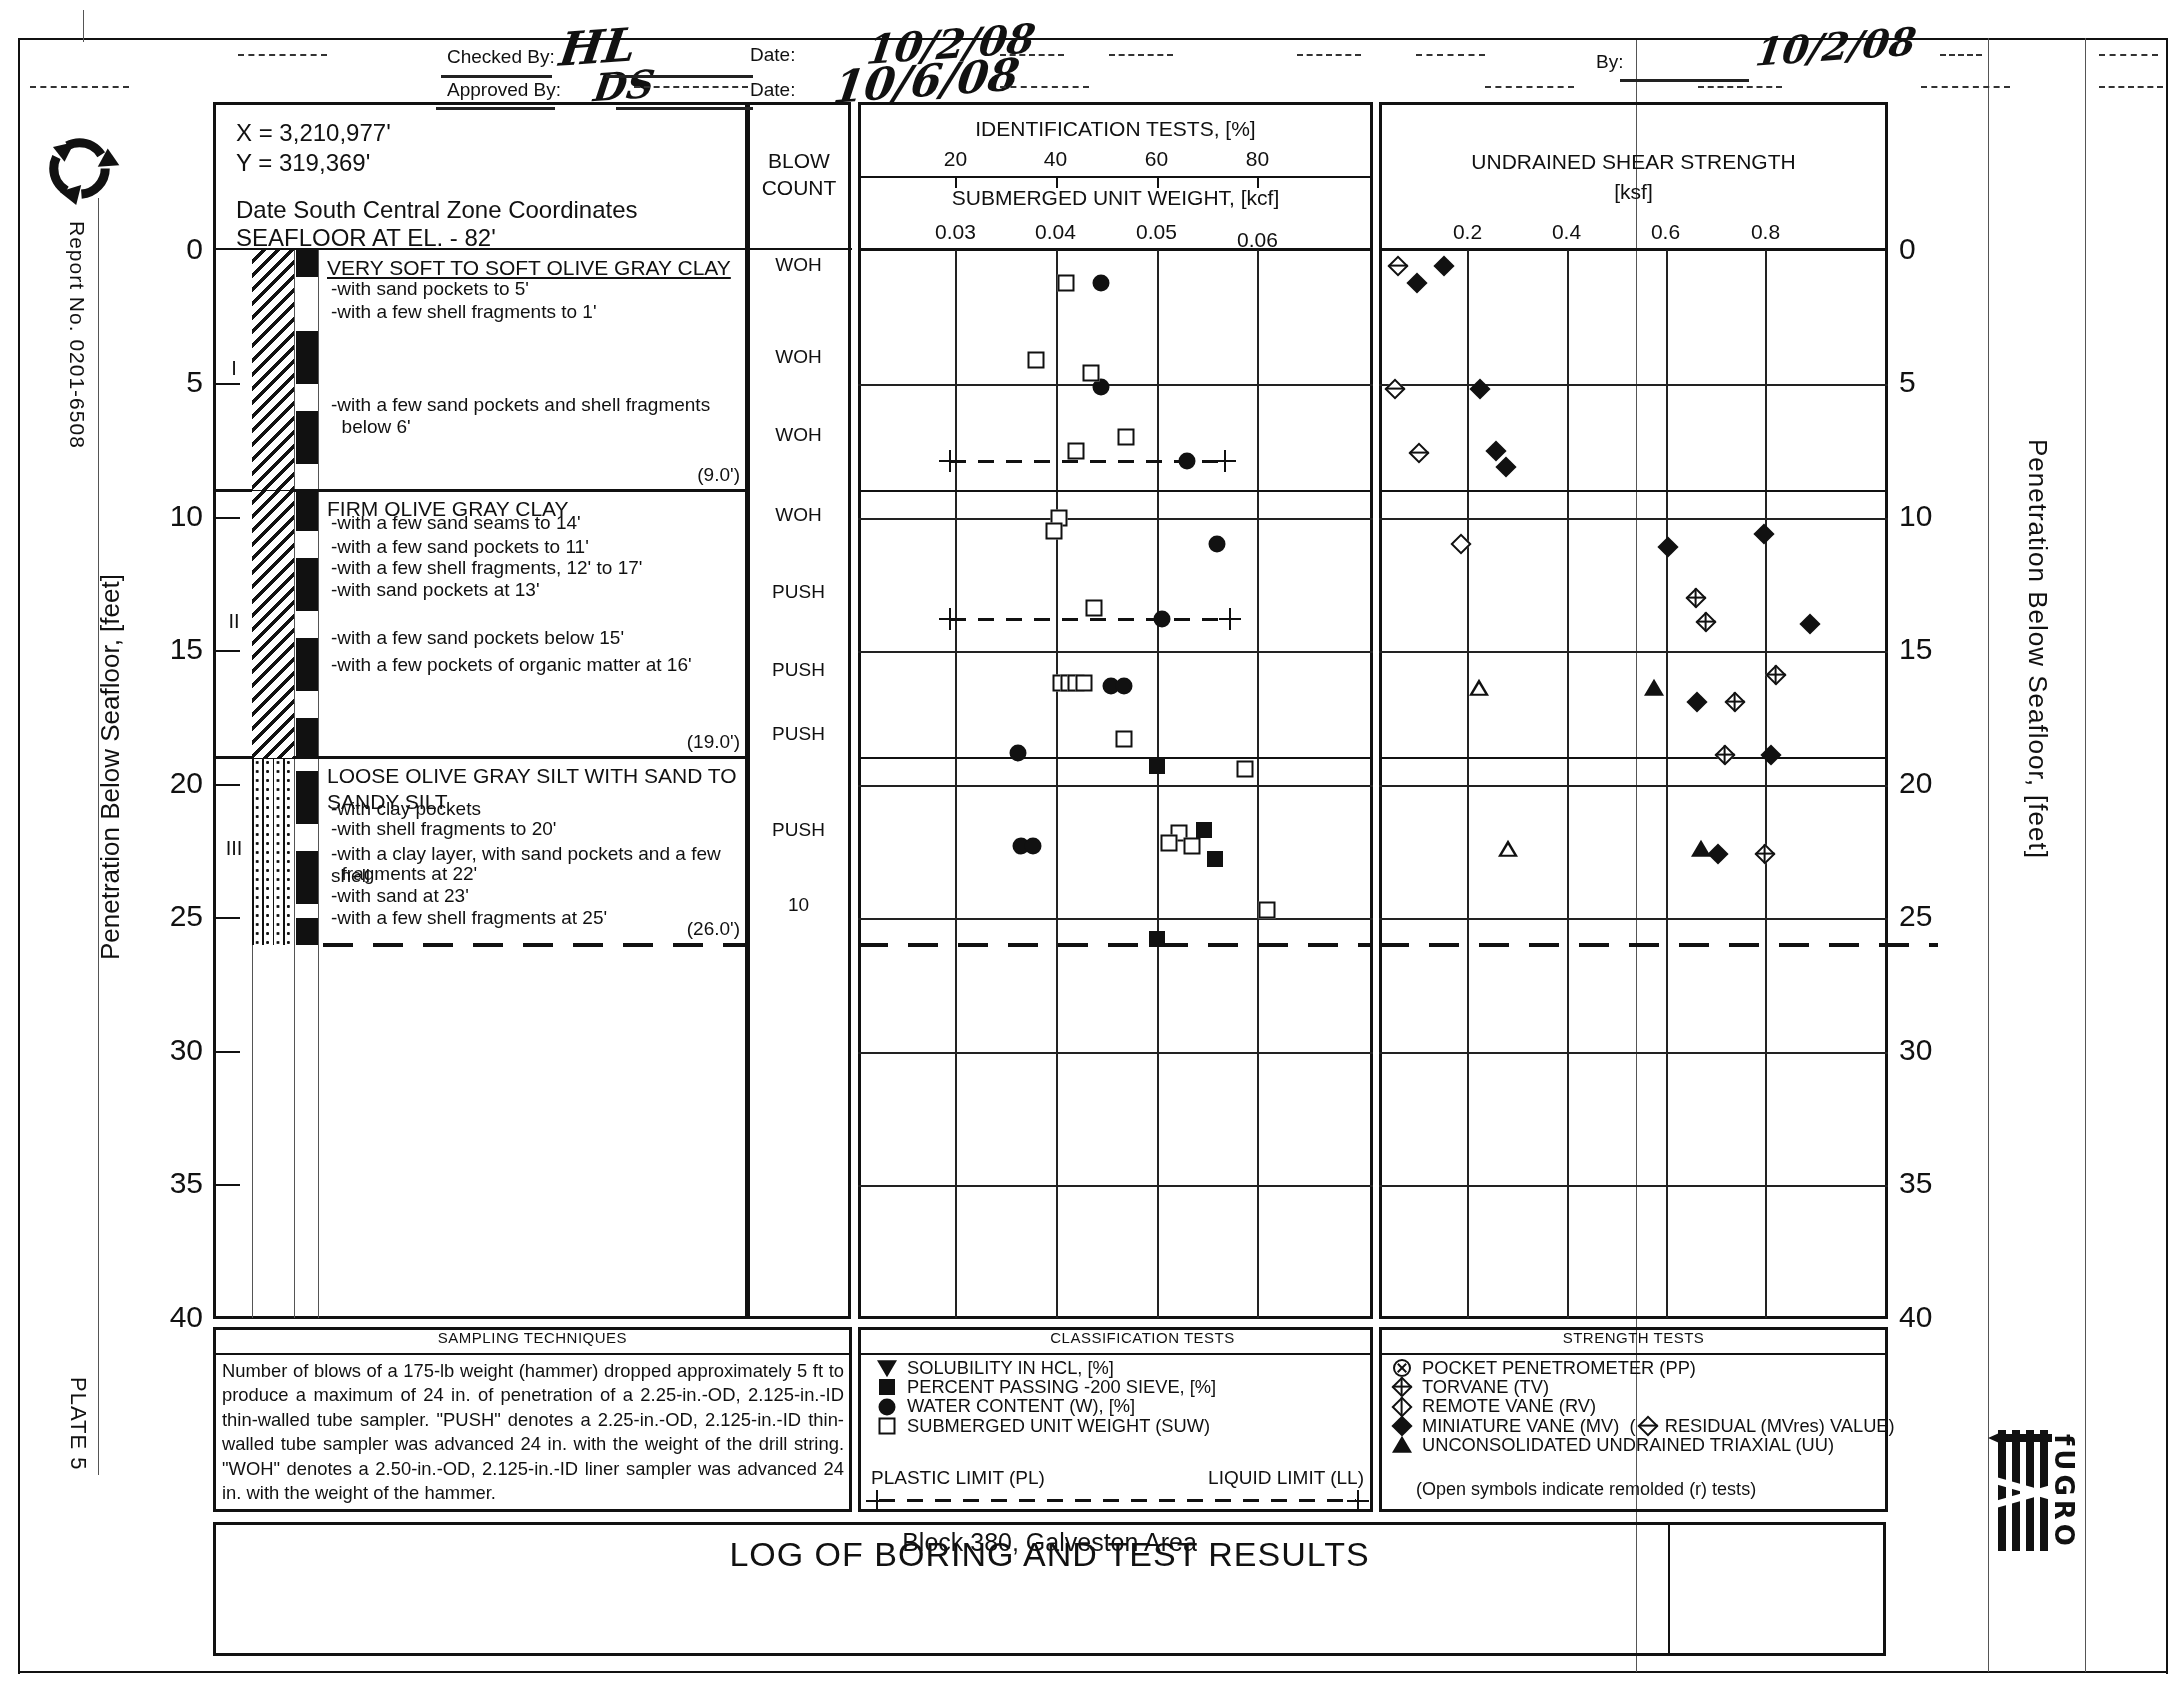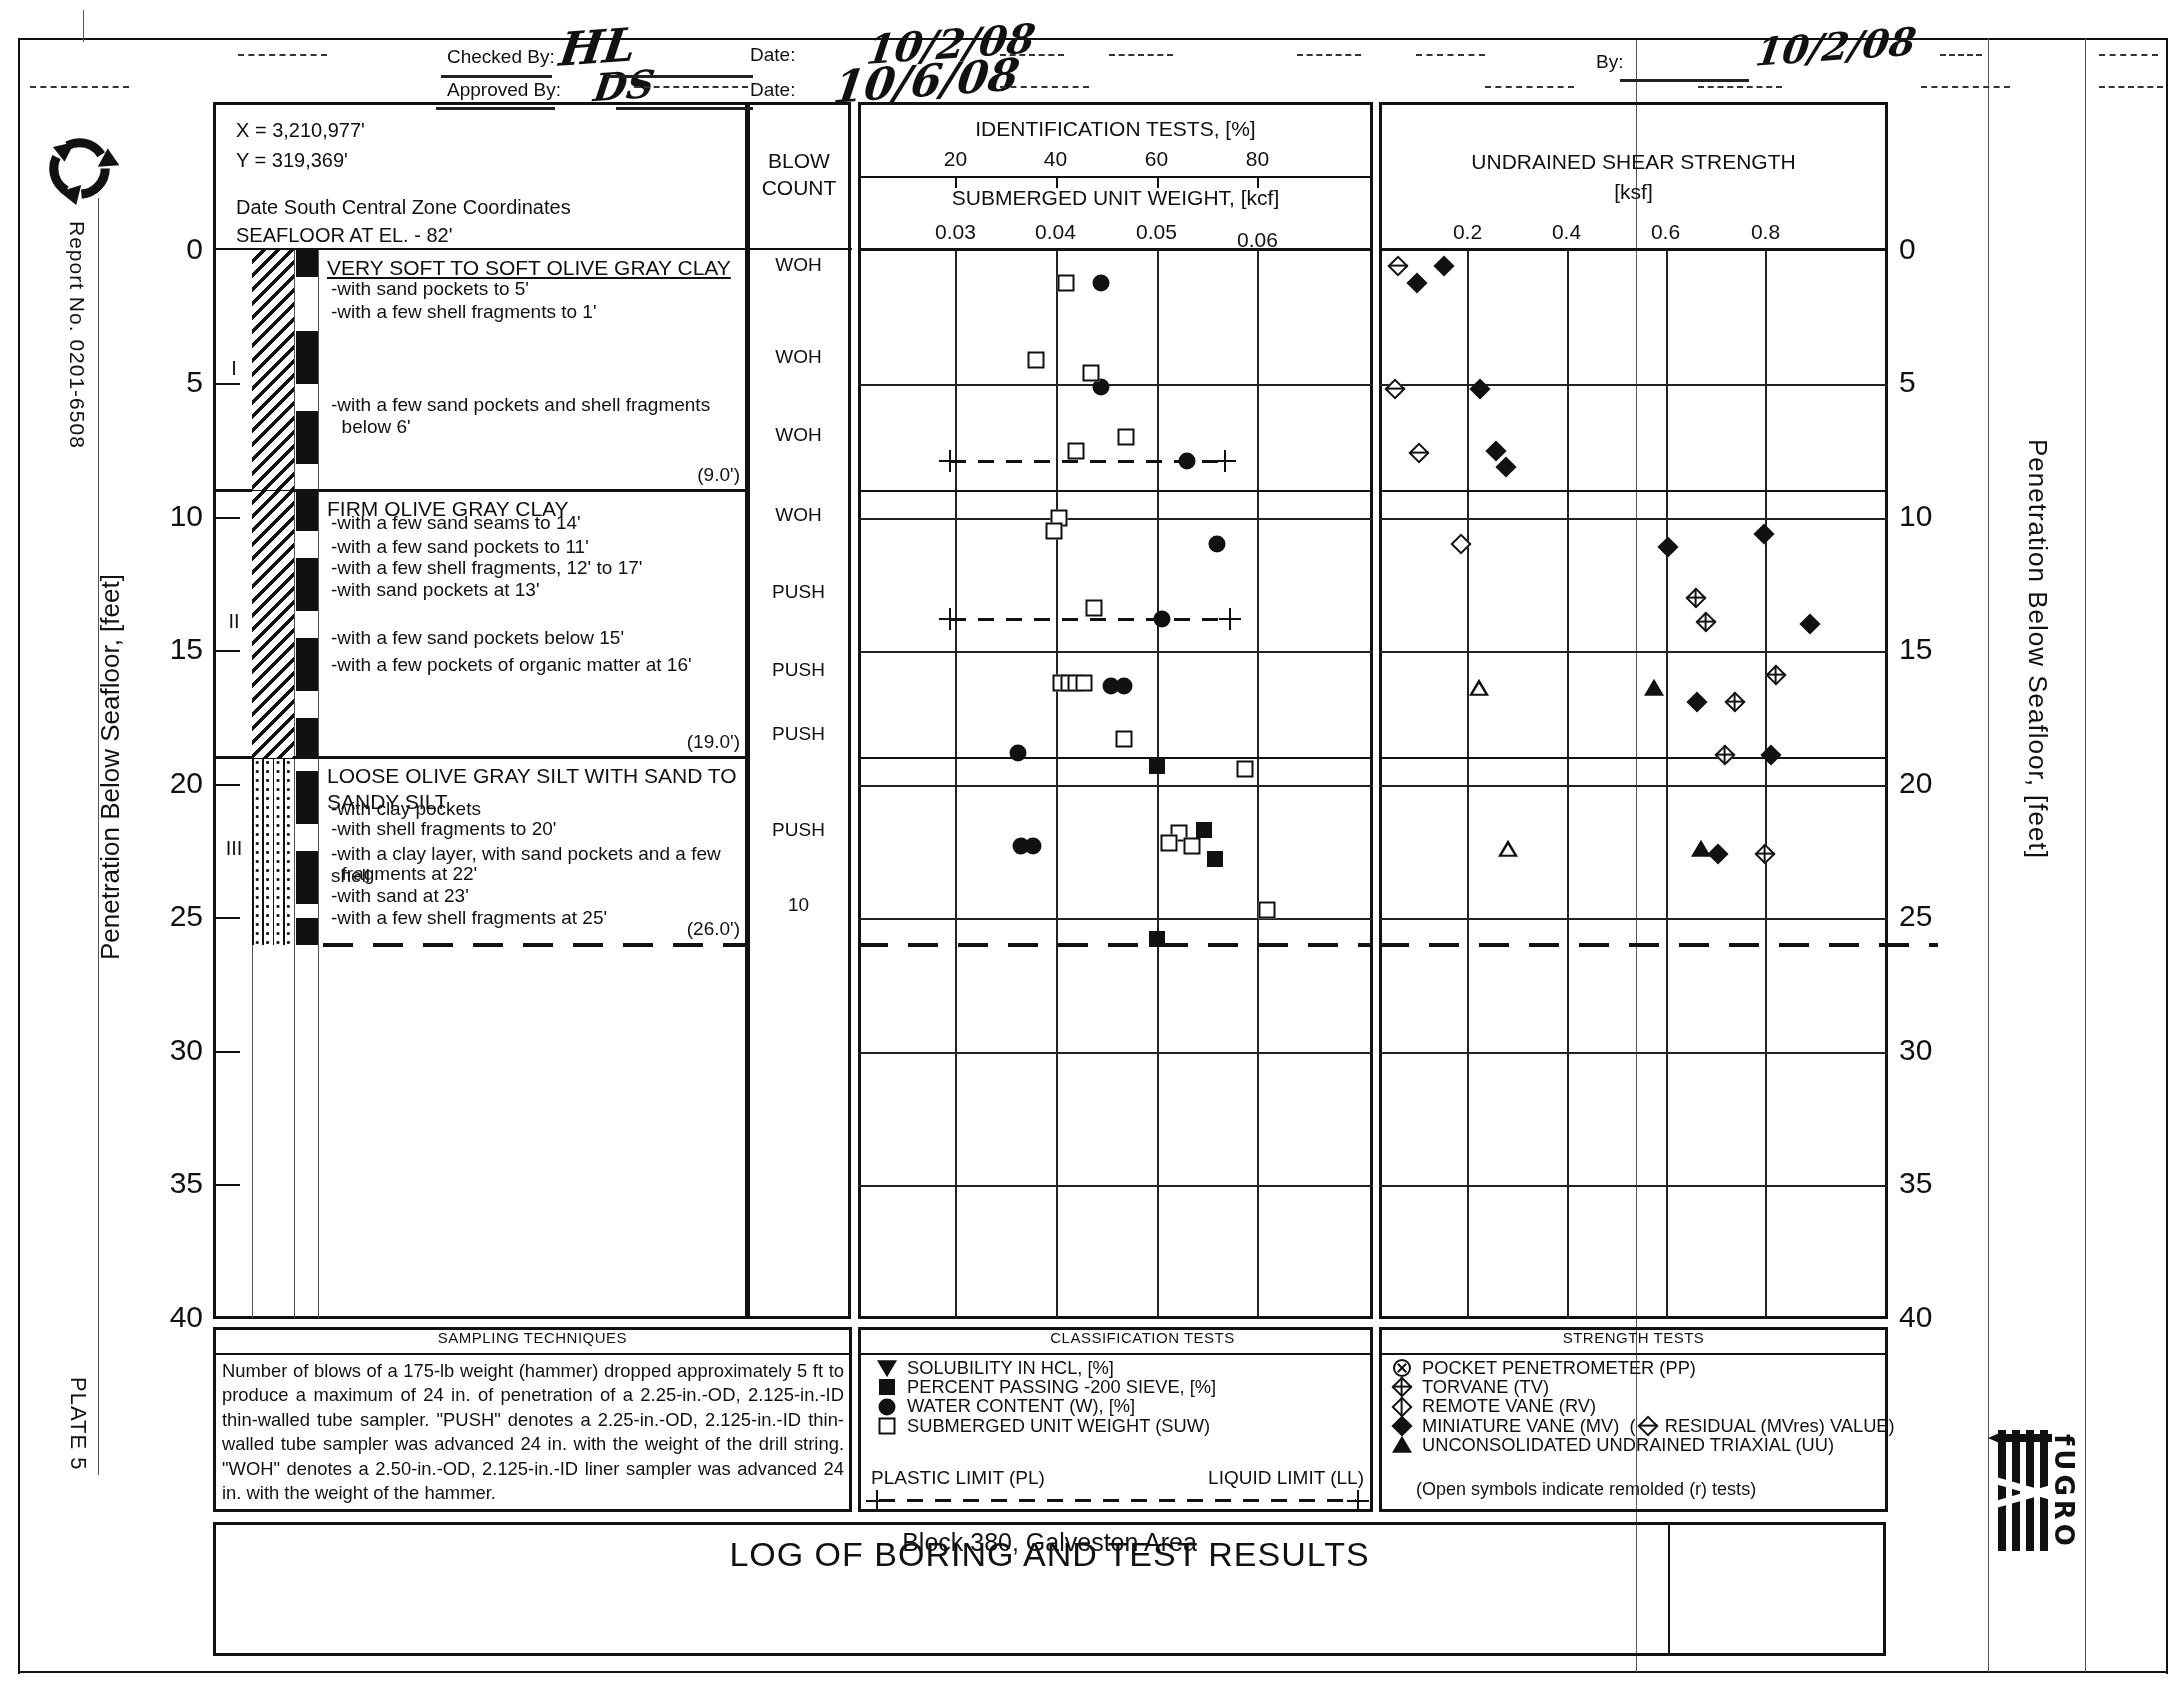--- a/index.html
+++ b/index.html
@@ -11,21 +11,21 @@
   .thin{width:1px;background:#555}
   .thin-line{background:#222}
   .box{position:absolute;border:3px solid #111;background:transparent}
   .lbl{position:absolute;font-size:19px;white-space:nowrap}
   .hw{position:absolute;font-family:"DejaVu Serif",serif;font-style:italic;font-weight:bold;
       transform:rotate(-4deg) skewX(-12deg);white-space:nowrap}
   .dash{position:absolute;height:0;border-top:2.5px dashed #333}
   .useg{position:absolute;height:2.5px;background:#222}
   .vtext-down{position:absolute;writing-mode:vertical-rl;text-align:center;font-size:21px;letter-spacing:1px;white-space:nowrap}
   .vtext-up{position:absolute;writing-mode:vertical-rl;transform:rotate(180deg);text-align:center;white-space:nowrap}
-  .info{position:absolute;font-size:20px;white-space:nowrap}
+  .info{position:absolute;font-size:24px;white-space:nowrap}
   .chart-head{position:absolute;text-align:center;font-size:21px;white-space:nowrap}
   .depth-num{position:absolute;font-size:30px}
   .tick{position:absolute;font-size:21px;text-align:center}
   .desc-title{position:absolute;font-size:21px;line-height:26px}
   .desc-note{position:absolute;font-size:19px;line-height:22px;white-space:pre-wrap}
   .base-label{position:absolute;font-size:19px;text-align:right}
   .blow{position:absolute;font-size:19px;text-align:center}
   .rnum{position:absolute;font-size:20px;width:34px;text-align:center;left:217px}
   .samp-block{position:absolute;left:296px;width:22px;background:#111}
   .sec-pattern{position:absolute}

